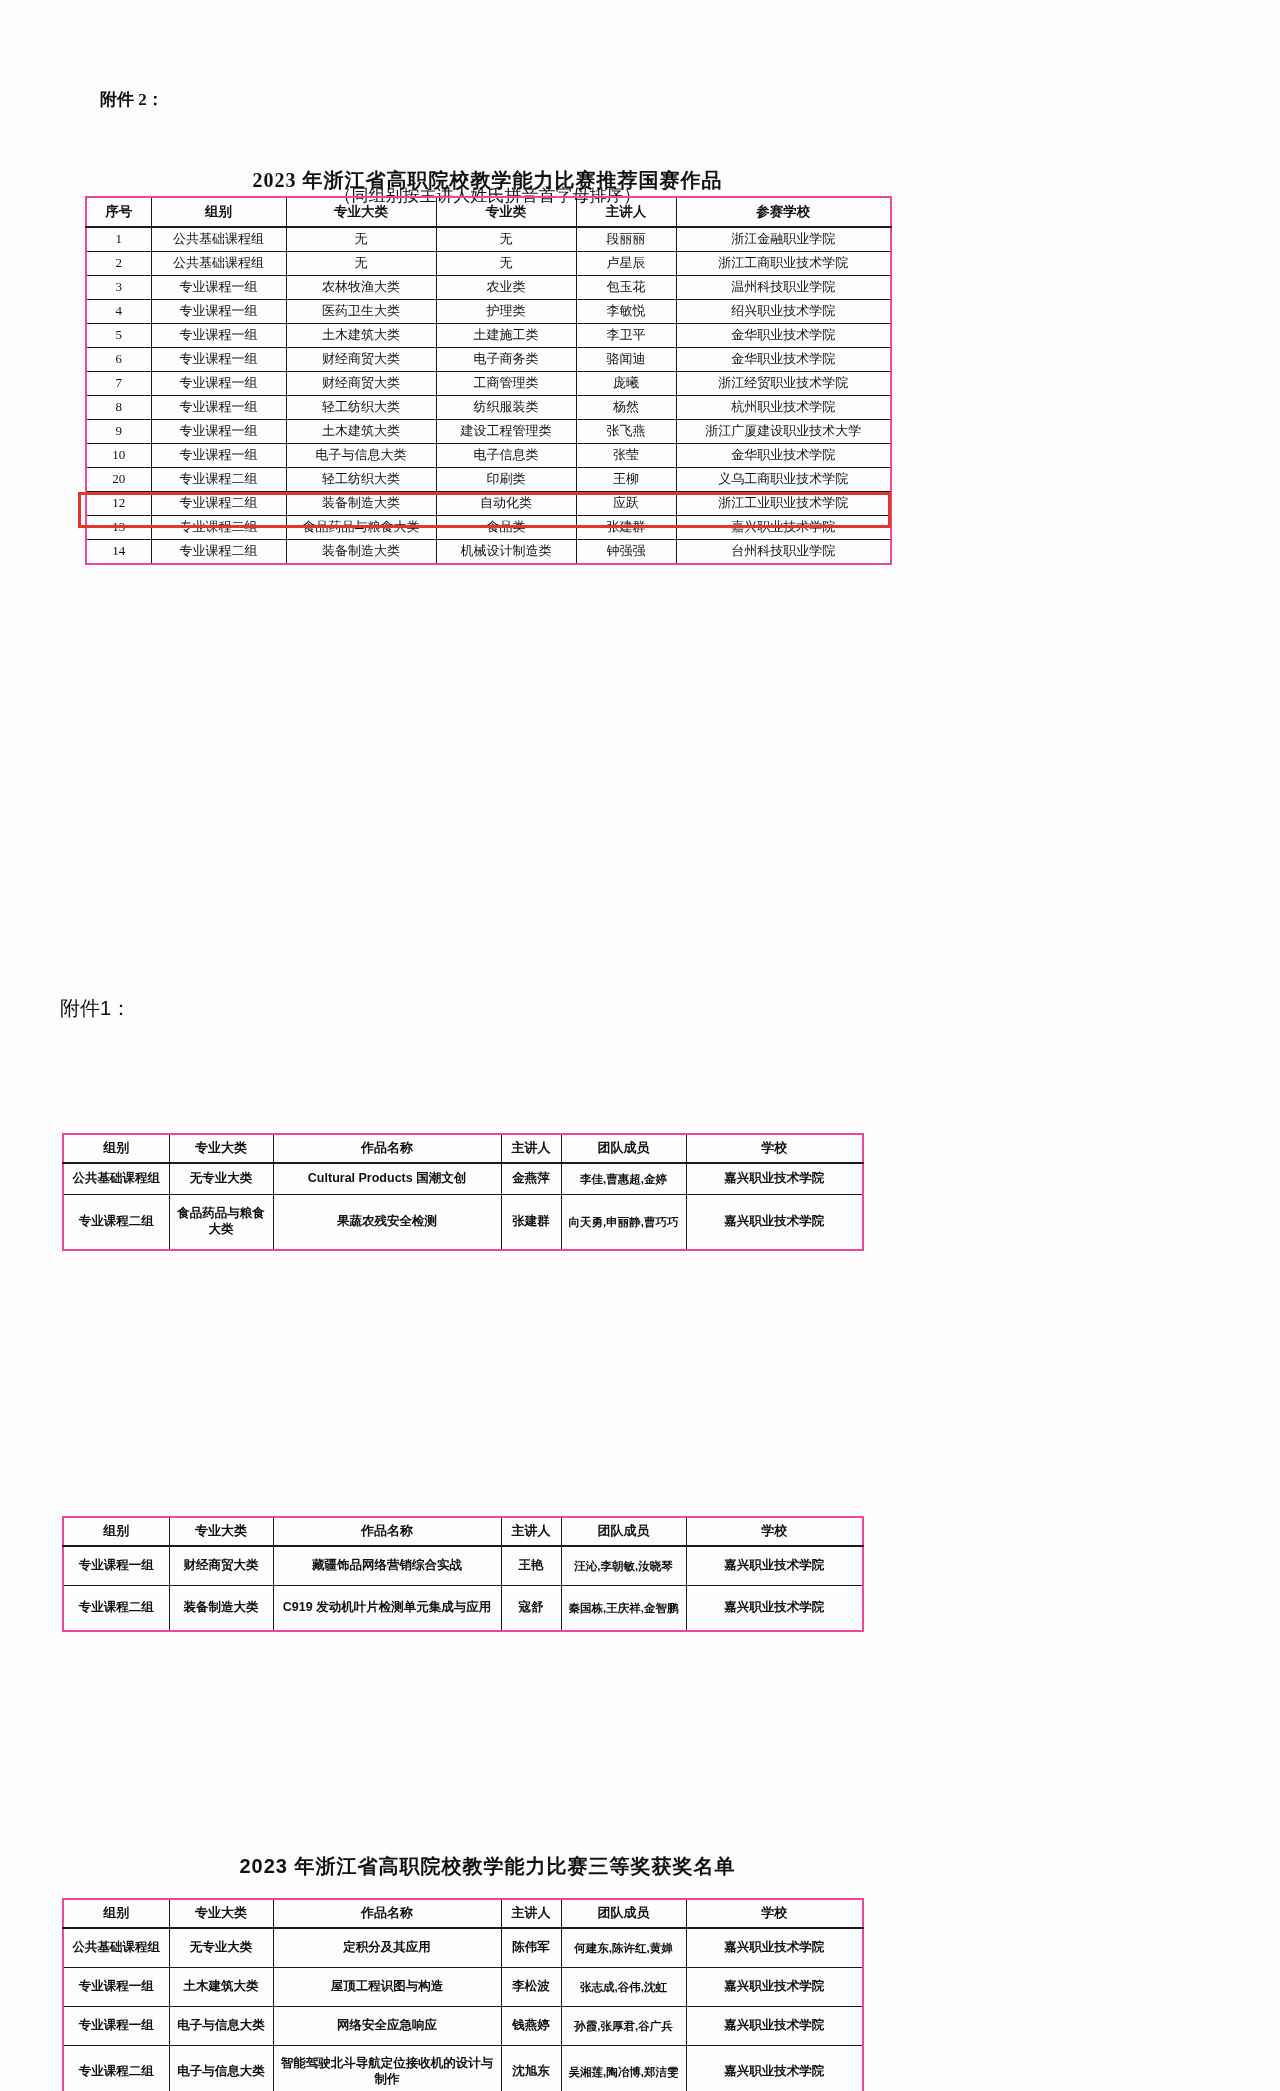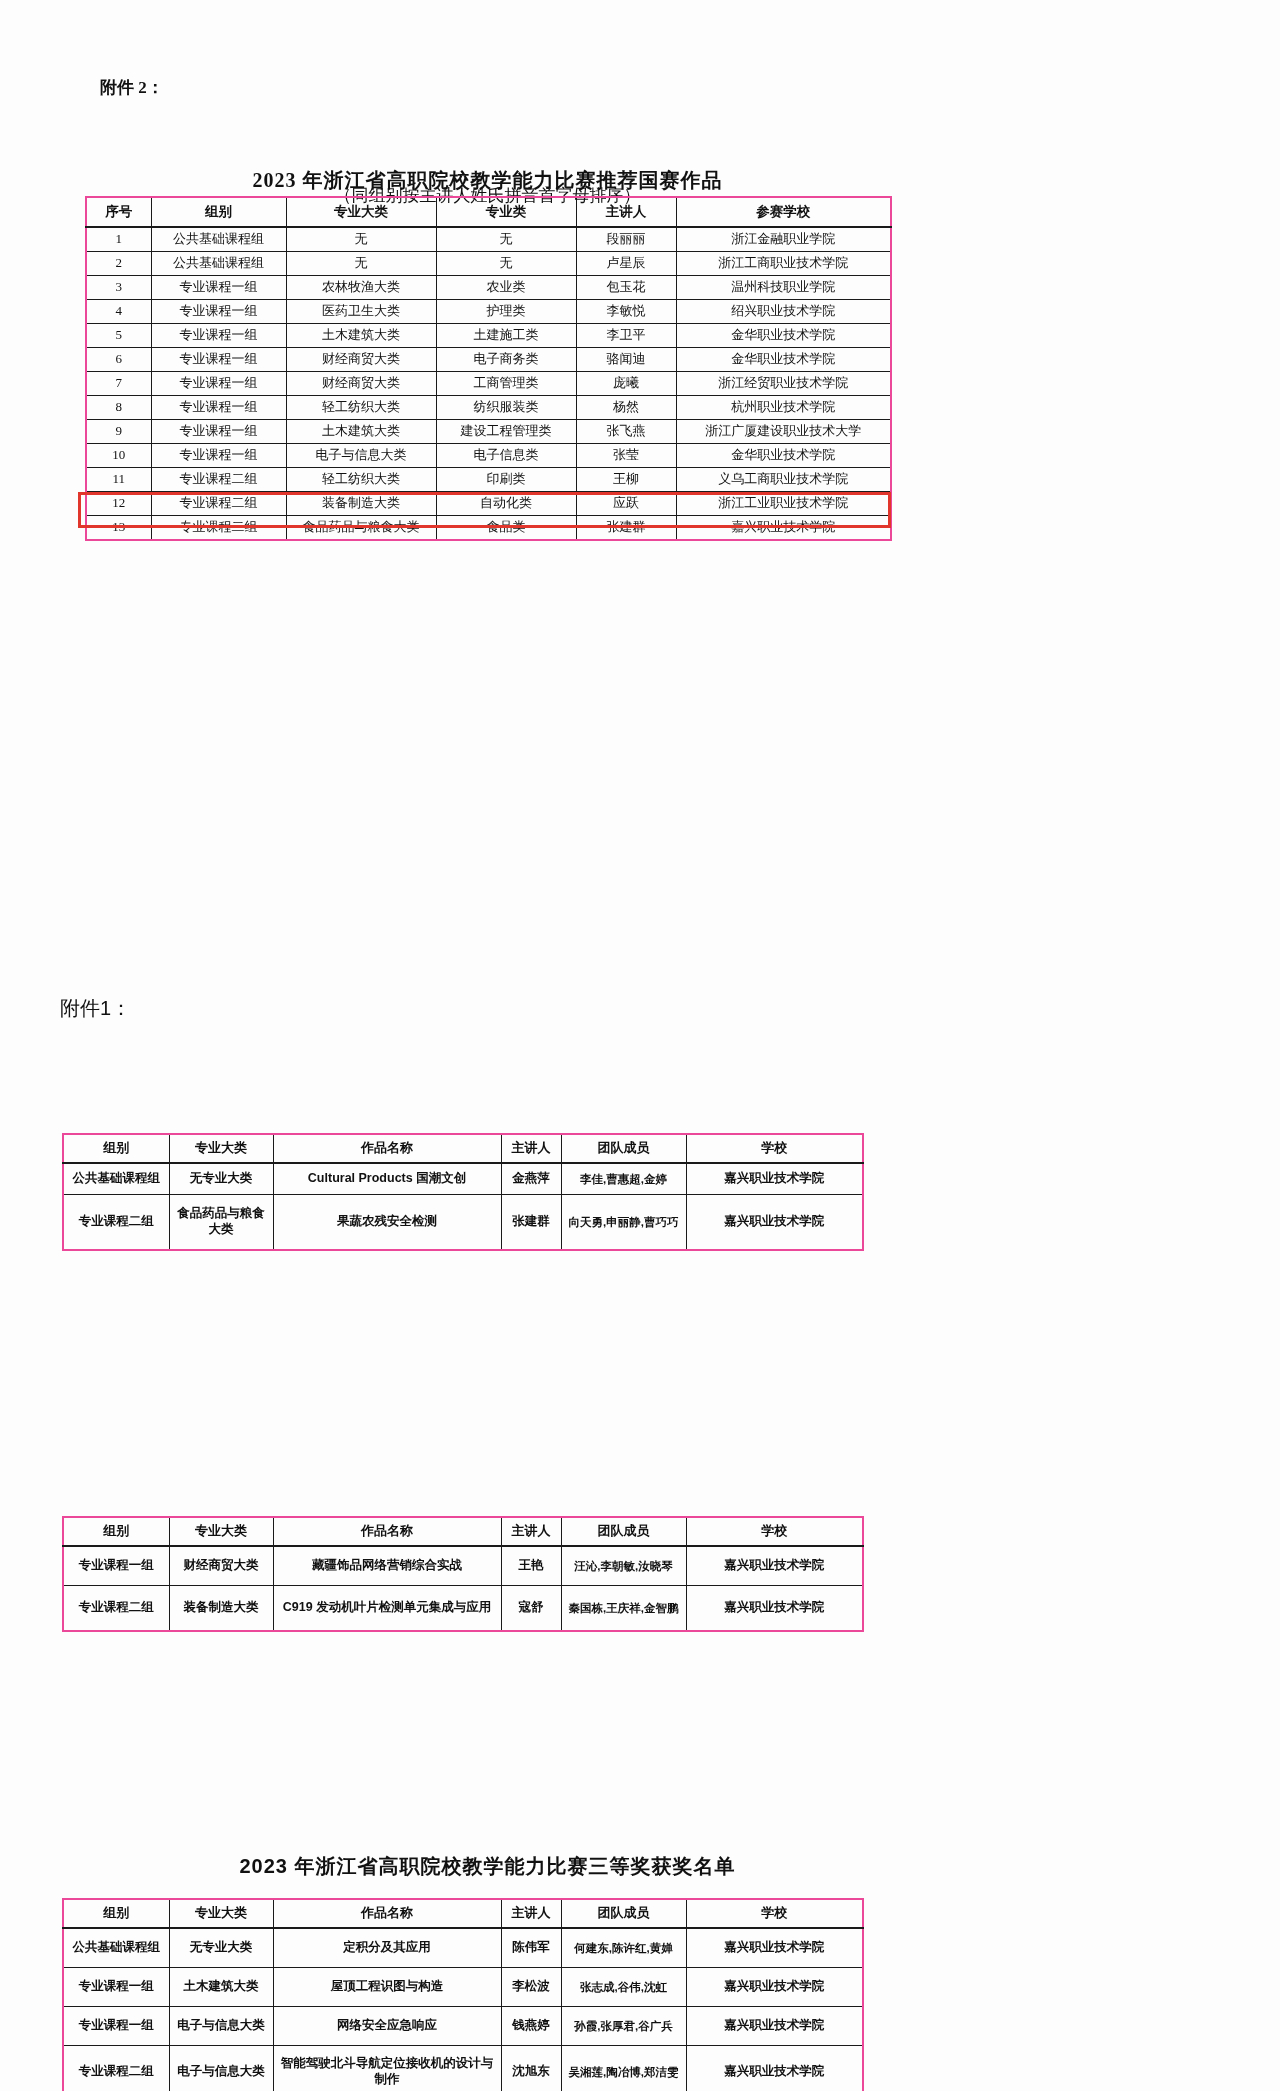--- a/index.html
+++ b/index.html
@@ -8,21 +8,21 @@
     width: 1280px;
     height: 2091px;
     background: #fdfdfd;
     color: #111111;
     font-family: "Liberation Serif", serif;
     overflow: hidden;
   }
   .serif { font-family: "Liberation Serif", serif; }
 
   .attach2-label {
-    position: absolute; left: 100px; top: 76px;
+    position: absolute; left: 100px; top: 88px;
     font-size: 17px; font-weight: bold;
   }
   .attach1-label {
     position: absolute; left: 60px; top: 995px;
     font-size: 20px; font-family: "Liberation Sans", sans-serif;
   }
   .doc-title {
     position: absolute; left: 0; width: 975px; text-align: center;
     font-size: 20px; font-weight: bold; letter-spacing: 1px;
   }
@@ -185,21 +185,21 @@
     </tr>
     <tr>
       <td>10</td>
       <td>专业课程一组</td>
       <td>电子与信息大类</td>
       <td>电子信息类</td>
       <td>张莹</td>
       <td>金华职业技术学院</td>
     </tr>
     <tr>
-      <td>11</td>
+      <td>20</td>
       <td>专业课程二组</td>
       <td>轻工纺织大类</td>
       <td>印刷类</td>
       <td>王柳</td>
       <td>义乌工商职业技术学院</td>
     </tr>
     <tr>
       <td>12</td>
       <td>专业课程二组</td>
       <td>装备制造大类</td>
@@ -207,20 +207,28 @@
       <td>应跃</td>
       <td>浙江工业职业技术学院</td>
     </tr>
     <tr>
       <td>13</td>
       <td>专业课程二组</td>
       <td>食品药品与粮食大类</td>
       <td>食品类</td>
       <td>张建群</td>
       <td>嘉兴职业技术学院</td>
+    </tr>
+    <tr>
+      <td>14</td>
+      <td>专业课程二组</td>
+      <td>装备制造大类</td>
+      <td>机械设计制造类</td>
+      <td>钟强强</td>
+      <td>台州科技职业学院</td>
     </tr>
   </tbody>
     </table>
 
   <div class="highlight-box"></div>
 
   <div class="attach1-label">附件1：</div>
 
   <table class="tbl award t-first">
     <colgroup>

